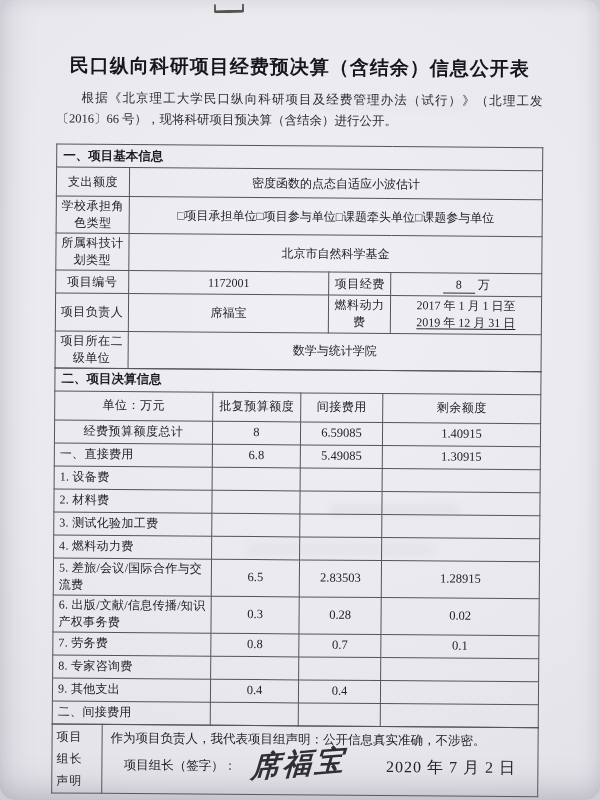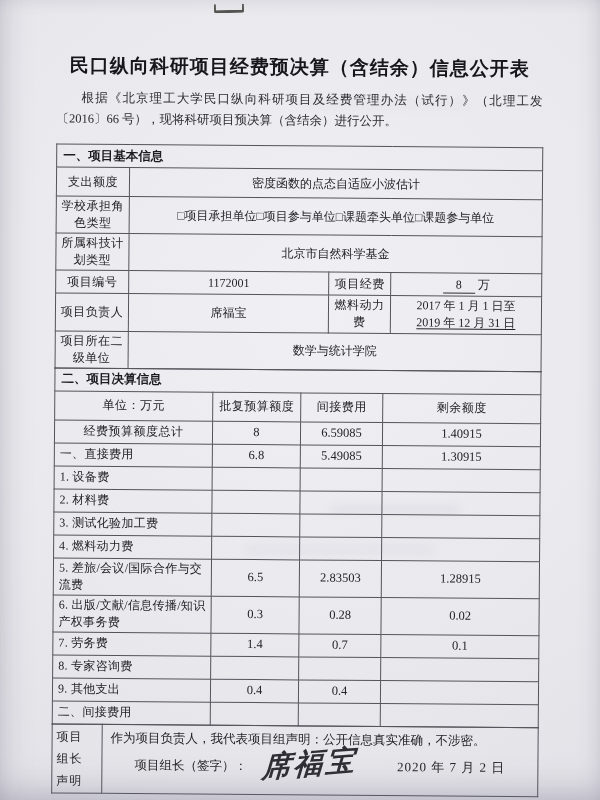--- a/index.html
+++ b/index.html
@@ -5,20 +5,21 @@
   html,body{margin:0;padding:0;}
   body{
     width:600px;height:800px;overflow:hidden;
     font-family:"Liberation Serif","DejaVu Serif",serif;
     background:#cfced4;
   }
   .photo{
     position:relative;width:600px;height:800px;overflow:hidden;
     background:
       radial-gradient(ellipse 130% 95% at 52% 38%, #f0eff3 0%, #e9e8ed 48%, #e2e1e7 78%, #d6d5db 100%);
+    border-radius: 15px;
   }
   .photo::after{
     content:"";position:absolute;inset:0;pointer-events:none;
     box-shadow:
       inset 0 -22px 32px -14px rgba(110,110,130,.35),
       inset 22px 0 34px -24px rgba(110,110,130,.28),
       inset -14px 0 26px -20px rgba(110,110,130,.22),
       inset 0 10px 20px -14px rgba(120,120,140,.20);
   }
   .staple{
@@ -62,21 +63,21 @@
   .decl-label span{display:block;line-height:1.85;text-align:left;letter-spacing:1px;}
   .decl-cell{padding:4px 8px 2px;vertical-align:top;}
   .decl-statement{font-size:12.5px;line-height:1.5;text-align:left;}
   .sign-row{display:flex;align-items:center;justify-content:center;gap:10px;margin-top:0;}
   .sign-label{font-size:12.5px;font-weight:normal;}
   .signature{
     display:inline-block;font-size:29px;font-weight:bold;font-style:italic;
     letter-spacing:3px;color:#2e2e34;transform:rotate(-5deg) skewX(-8deg);
     line-height:1;padding:0 4px 6px;
   }
-  .sign-date{font-size:13px;margin-left:26px;letter-spacing:1px;}
+  .sign-date{font-size:16px;margin-left:26px;letter-spacing:1px;}
 </style>
 </head>
 <body>
 
 <div class="photo">
   <div class="staple"></div>
   <div class="smudge sm1"></div>
   <div class="smudge sm2"></div>
   <div class="smudge sm3"></div>
 
@@ -192,21 +193,21 @@
         <td class="num">1.28915</td>
       </tr>
       <tr class="h30">
         <td class="lbl-l">6. 出版/文献/信息传播/知识产权事务费</td>
         <td class="num">0.3</td>
         <td class="num">0.28</td>
         <td class="num">0.02</td>
       </tr>
       <tr class="h20">
         <td class="lbl-l">7. 劳务费</td>
-        <td class="num">1.4</td>
+        <td class="num">0.8</td>
         <td class="num">0.7</td>
         <td class="num">0.1</td>
       </tr>
       <tr class="h20">
         <td class="lbl-l">8. 专家咨询费</td>
         <td class="num"></td>
         <td class="num"></td>
         <td class="num"></td>
       </tr>
       <tr class="h20">

